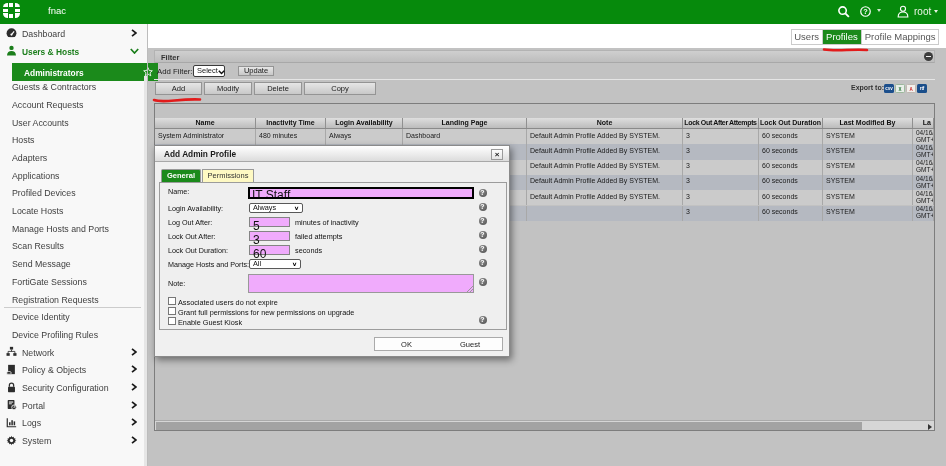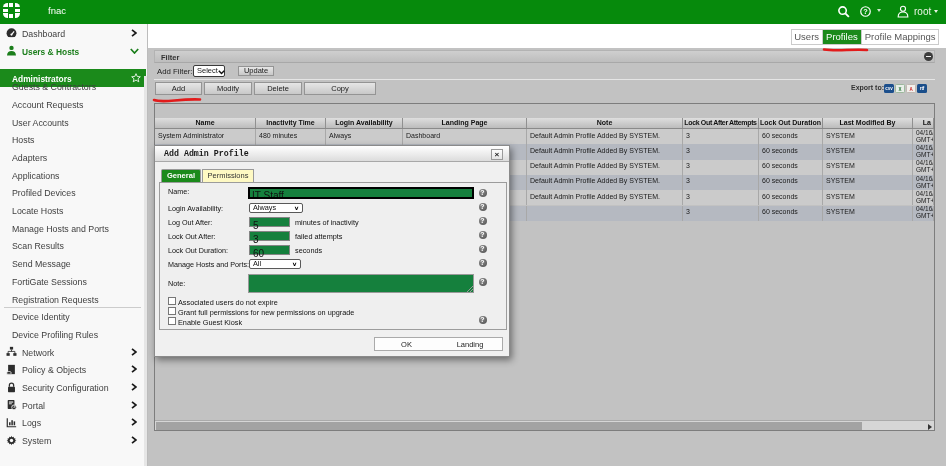--- a/index.html
+++ b/index.html
@@ -59,30 +59,30 @@
 .row.odd { background:#cbcbcb; }
 .row.even { background:#b5b9c1; }
 .cell { position:absolute; top:0; height:15.3px; font-size:7px; color:#1a1a1a; padding:2.5px 0 0 3px; border-right:1px solid #a8a8a8; overflow:hidden; white-space:nowrap; }
 .dcell { font-size:6.5px; line-height:6.9px; padding-top:0.8px; }
 
 #hscroll { position:absolute; left:0px; top:316px; width:779px; height:10px; background:#d6d6d6; border-top:1px solid #aaa; }
 #hthumb { position:absolute; left:1px; top:1px; width:706px; height:8px; background:#a3a3a3; }
 
 
 #dlg { position:absolute; left:154px; top:145px; width:356px; height:212px; background:#f0f0f0; border:1px solid #8a8a8a; box-shadow:2px 3px 7px rgba(0,0,0,0.45); }
-#dlgtitle { position:absolute; left:0; top:0; width:354px; height:16px; background:linear-gradient(#ffffff,#dcdcdc); border-bottom:1px solid #a8a8a8;font-family:Liberation Mono, monospace; }
+#dlgtitle { position:absolute; left:0; top:0; width:354px; height:16px; background:linear-gradient(#ffffff,#dcdcdc); border-bottom:1px solid #a8a8a8; }
 #dlgtitle b { position:absolute; left:9px; top:3px; font-size:8.3px; color:#1a1a1a; }
 #dlgx { position:absolute; right:6px; top:3px; width:12px; height:11px; background:linear-gradient(#fdfdfd,#e4e4e4); border:1px solid #9a9a9a; text-align:center; line-height:9px; font-size:8px; color:#222; font-weight:bold; }
 .dtab { position:absolute; top:23px; height:13px; font-size:7.5px; text-align:center; border:1px solid #999; border-bottom:none; line-height:12px; }
 #dtab1 { left:6px; width:40px; background:#1b8a1b; color:#fff; font-weight:bold; border-radius:2px 2px 0 0; }
 #dtab2 { left:47px; width:52px; background:#fef9c3; color:#333; }
 #grpbox { position:absolute; left:4px; top:36px; width:348px; height:148px; border:1px solid #9c9c9c; background:#efefef; }
 .frow { position:absolute; left:0; width:348px; font-size:7.3px; color:#111; }
 .flabel { position:absolute; left:8px; top:1px; white-space:nowrap; font-size:7.2px; }
-.finput { position:absolute; left:89px; background:#15803d; border:1px solid #848484; font-size:10px; color:#111; padding:4px 0 0 3px; white-space:nowrap; }
+.finput { position:absolute; left:89px; background:#f0abfc; border:1px solid #848484; font-size:12px; color:#111; padding:4px 0 0 3px; white-space:nowrap; }
 .fsel { position:absolute; left:89px; background:#fff; border:1px solid #595959; border-radius:2px; font-size:7.3px; color:#111; padding:0 0 0 3px; }
 .sel-chev { position:absolute; font-size:7px; color:#000; font-weight:bold; transform:scaleY(0.8); }
 .qm { position:absolute; left:318.5px; width:8px; height:8px; background:radial-gradient(circle at 35% 30%, #8f8f8f, #4e4e4e); border-radius:50%; color:#fff; font-size:7px; font-weight:bold; text-align:center; line-height:8.5px; }
 .cbx { position:absolute; left:8px; top:0; width:8px; height:8px; background:#fff; border:1px solid #777; }
 .cbl { position:absolute; left:18px; top:1px; font-size:7.3px; color:#111; white-space:nowrap; }
 #okbtn,#cancelbtn { position:absolute; top:191px; width:65px; height:14px; background:#fdfdfd; border:1px solid #aaa; font-size:7.5px; color:#222; text-align:center; line-height:13px; }
 #okbtn { left:219px; }
 #cancelbtn { left:283px; border-left:none; }
 </style>
 </head>
@@ -130,21 +130,21 @@
     <div class="mi uh" style="top: 17.7px;">
       <span class="icon"><svg width="11" height="11" viewBox="0 0 13 13">
           <circle cx="6.5" cy="3.4" r="2.6" fill="#1b7e1b"></circle>
           <path d="M1.2,12.5 C1.2,8.8 3.6,7.2 6.5,7.2 C9.4,7.2 11.8,8.8 11.8,12.5 Z" fill="#1b7e1b"></path>
         </svg></span>
       <span class="txt">Users &amp; Hosts</span>
       <svg class="abs" style="right:4px;top:6px" width="9" height="6" viewBox="0 0 9 6">
         <path d="M0.8,1 L4.5,5 L8.2,1" fill="none" stroke="#1b7e1b" stroke-width="1.7"></path>
       </svg>
     </div>
-    <div class="mi sel" style="top: 45px;">
+    <div class="mi sel" style="top: 39px; margin-left: 12px;">
       <span class="txt sub">Administrators</span>
       <svg class="abs" style="right:5px;top:4px" width="10" height="10" viewBox="0 0 12 12">
         <path d="M6,0.8 L7.5,4.2 L11.2,4.5 L8.4,6.9 L9.3,10.5 L6,8.5 L2.7,10.5 L3.6,6.9 L0.8,4.5 L4.5,4.2 Z" fill="none" stroke="#fff" stroke-width="1"></path>
       </svg>
     </div>
     <div class="mi" style="top: 53.1px;">
       <span class="txt sub">Guests &amp; Contractors</span>
     </div>
     <div class="mi" style="top: 70.8px;">
       <span class="txt sub">Account Requests</span>
@@ -435,21 +435,21 @@
         <span class="cbx"></span>
         <span class="cbl">Grant full permissions for new permissions on upgrade</span>
       </div>
       <div class="frow" style="top:134px">
         <span class="cbx"></span>
         <span class="cbl">Enable Guest Kiosk</span>
       </div>
       <div class="qm" style="top:133px">?</div>
     </div>
   <div id="okbtn">OK</div>
-  <div id="cancelbtn">Landing</div>
+  <div id="cancelbtn">Guest</div>
 </div>
 
 <svg class="abs" style="left:150px;top:94px" width="60" height="12" viewBox="0 0 60 12">
     <path d="M4,6 C 14,9.5 28,4.5 50,5.5" fill="none" stroke="#e21b1b" stroke-width="2.6" stroke-linecap="round"></path>
   </svg>
 <svg class="abs" style="left:820px;top:45px" width="52" height="10" viewBox="0 0 52 10">
     <path d="M4,4.5 C 17,6.5 31,4 47,5" fill="none" stroke="#e21b1b" stroke-width="2.6" stroke-linecap="round"></path>
   </svg>
 
 </body></html>

